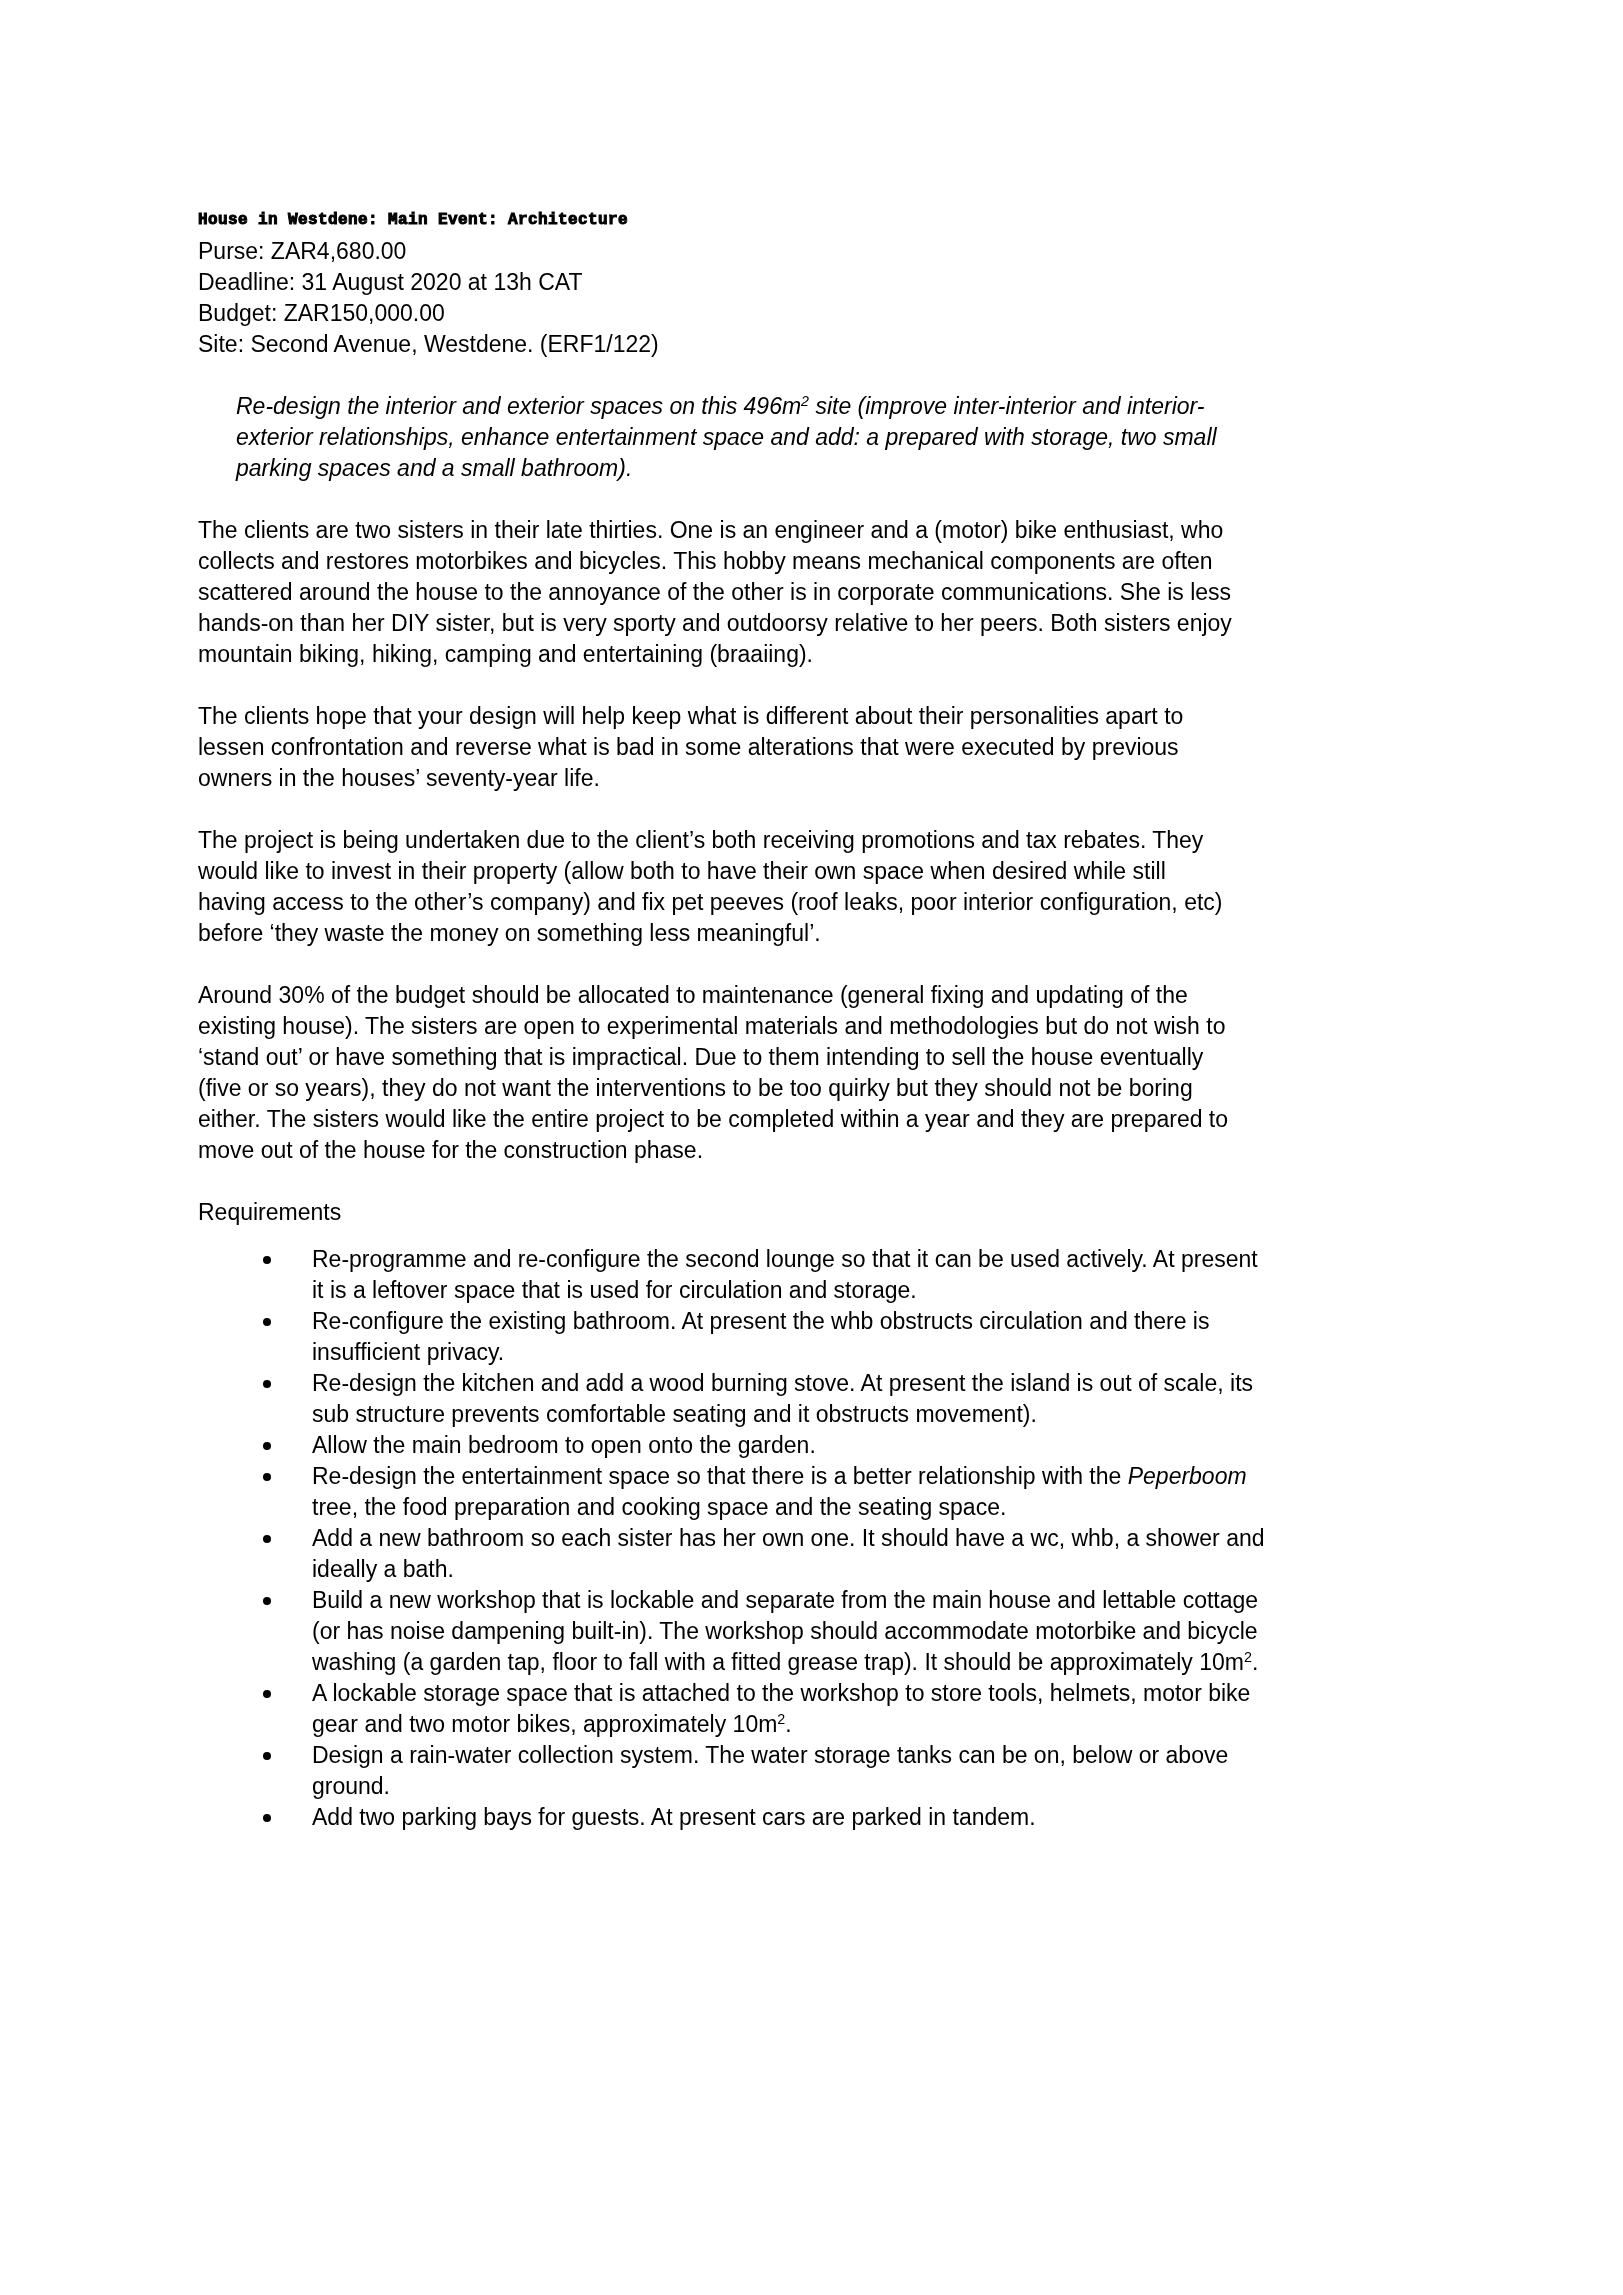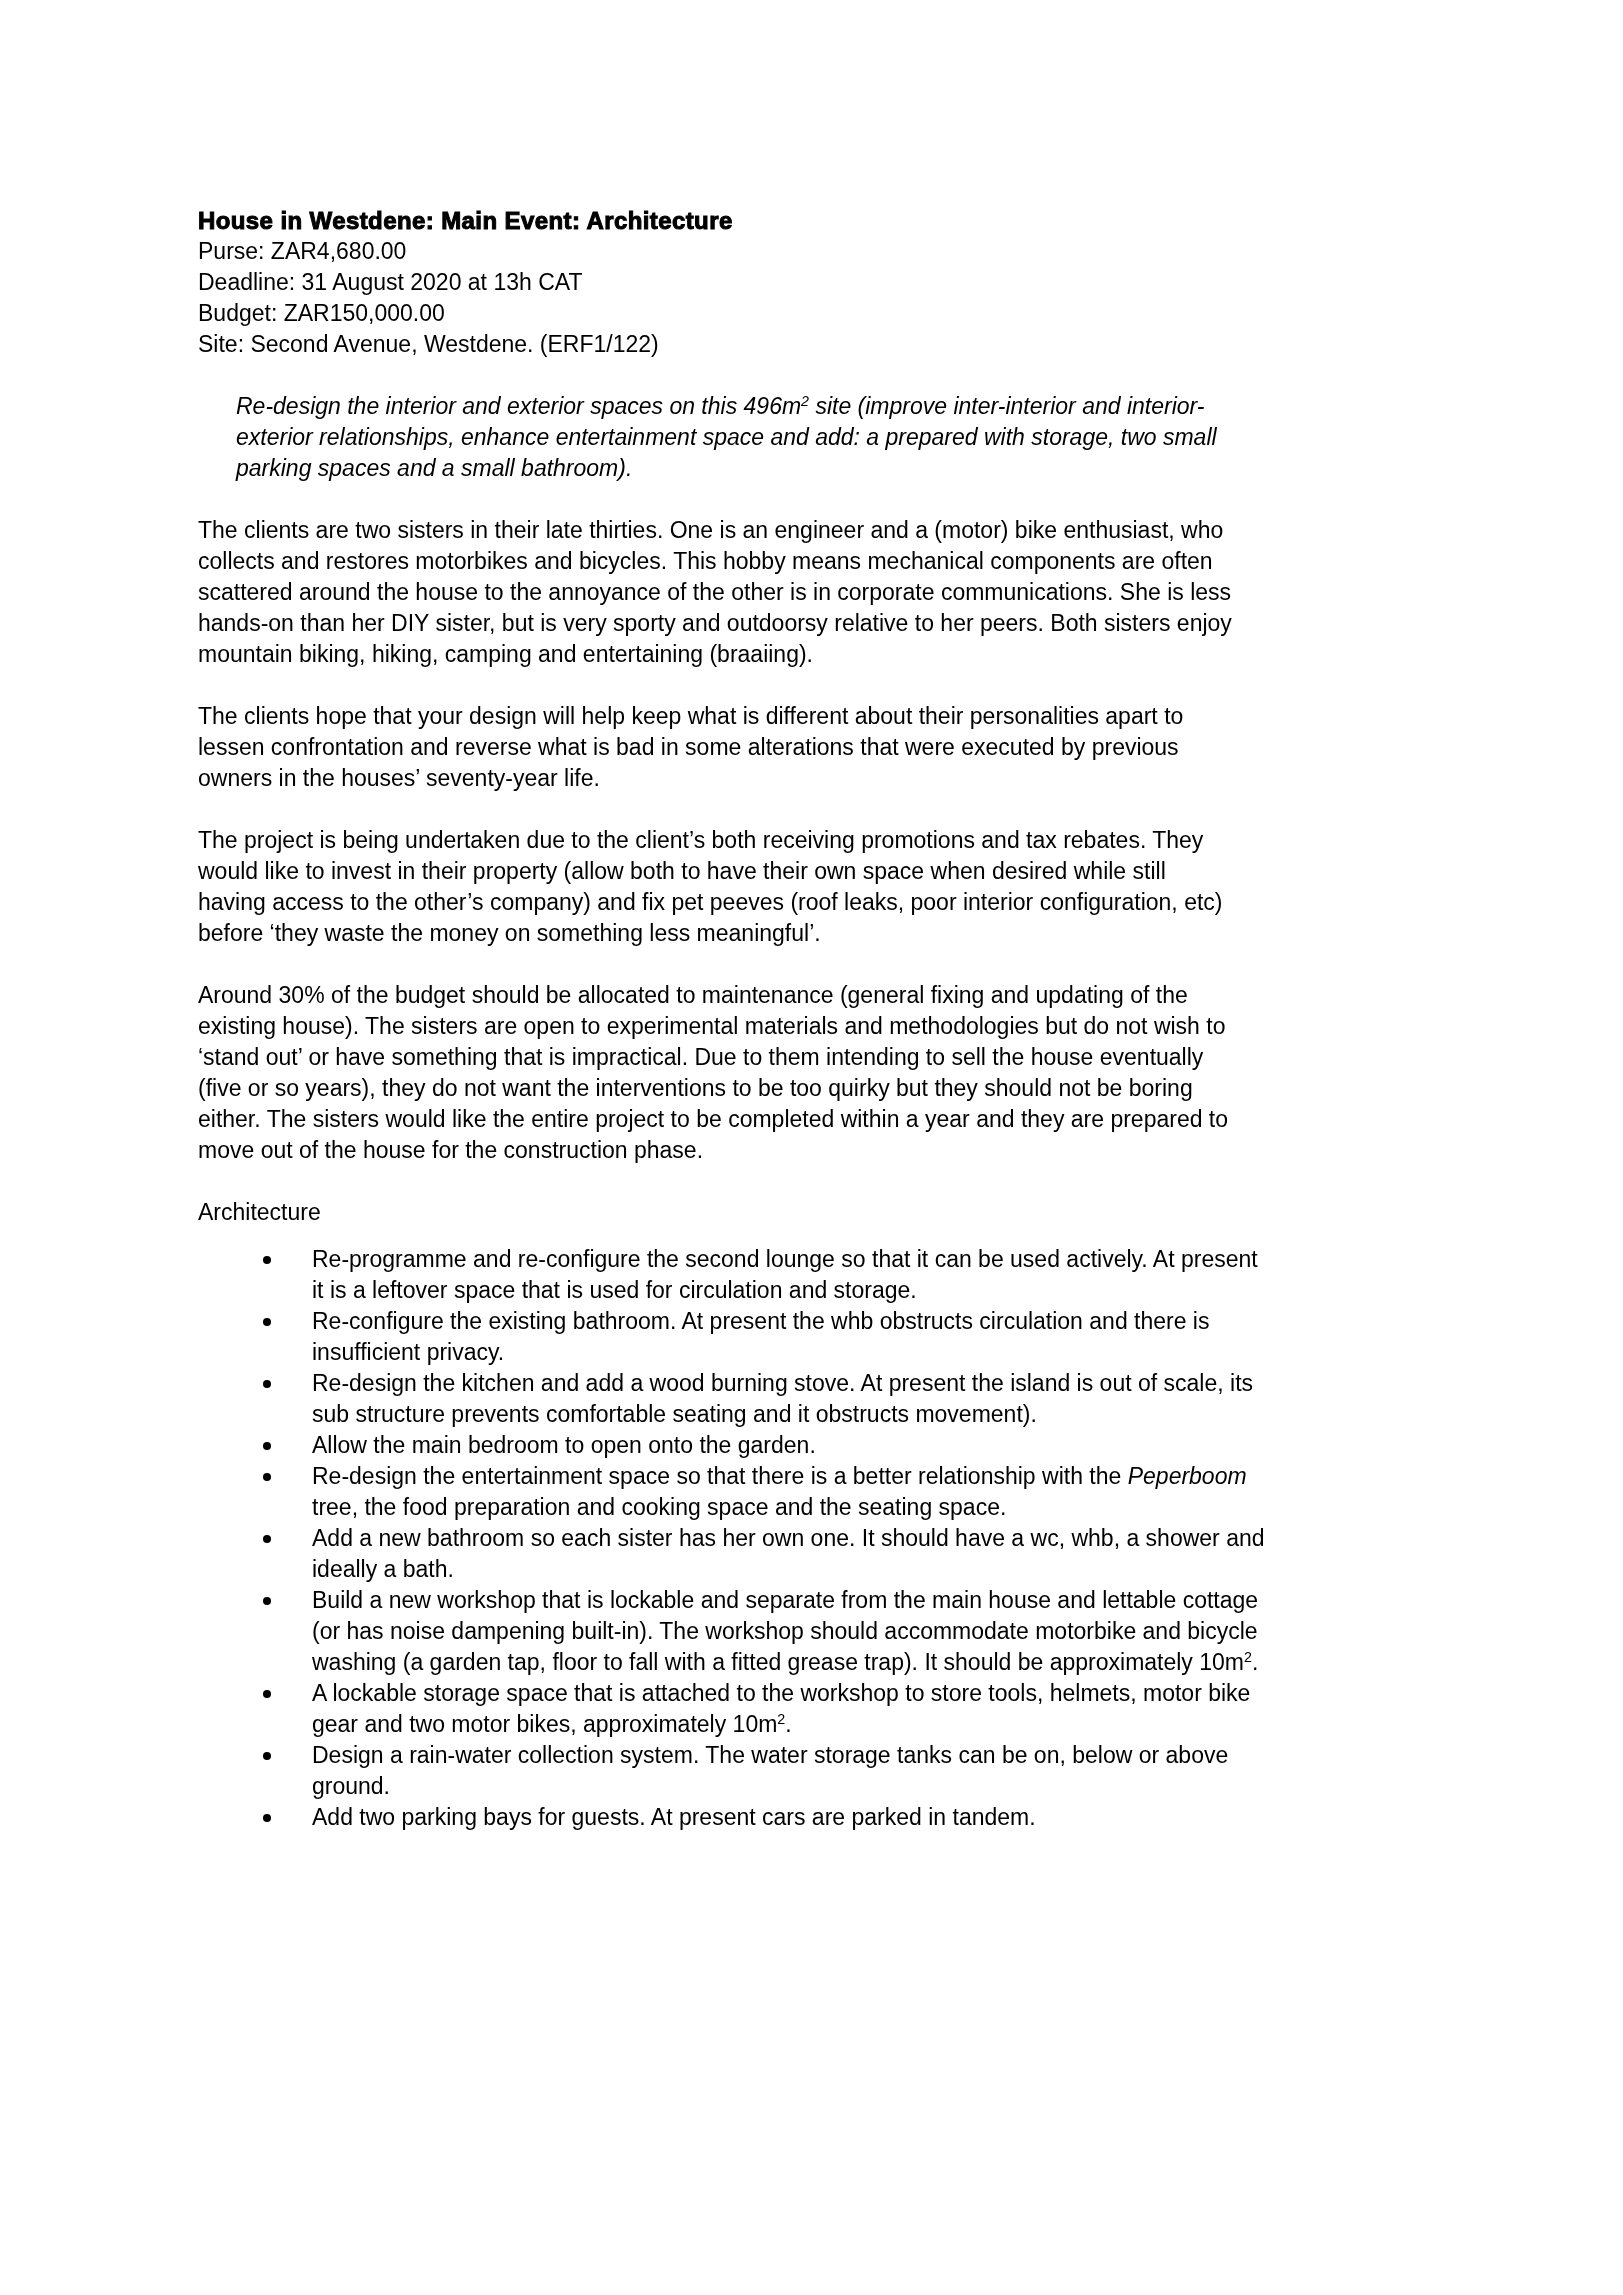--- a/index.html
+++ b/index.html
@@ -3,21 +3,21 @@
 <meta charset="utf-8">
 <style>
   html, body { margin: 0; padding: 0; background: #ffffff; }
   body { width: 1623px; height: 2295px; position: relative; overflow: hidden; }
   .page {
     position: absolute; left: 198px; top: 205px; width: 1243px;
     font-family: "Liberation Sans", sans-serif; font-size: 23px; line-height: 31px;
     color: #000000;
   }
   .title {
-    font-family: Liberation Sans, sans-serif; font-weight: 700; font-size: 24px;
+    font-family: Liberation Mono, monospace; font-weight: 700; font-size: 16px;
     -webkit-text-stroke: 1px #000; letter-spacing: 0.4px; height: 31px; white-space: nowrap;
   }
   .line { white-space: nowrap; height: 31px; }
   .blank { height: 31px; }
   .italic { font-style: italic; margin-left: 38px; }
   sup { font-size: 0.62em; vertical-align: 0; position: relative; top: -0.55em; line-height: 0; }
   .req-list { margin: 16px; padding: 0; list-style: none; }
   .req-item { position: relative; padding-left: 98px; }
   .bullet {
     position: absolute; left: 49px; top: 12.4px; width: 7.9px; height: 7.9px; border-radius: 50%;
@@ -78,21 +78,21 @@
     <div class="line">Around 30% of the budget should be allocated to maintenance (general fixing and updating of the</div>
     <div class="line">existing house). The sisters are open to experimental materials and methodologies but do not wish to</div>
     <div class="line">‘stand out’ or have something that is impractical. Due to them intending to sell the house eventually</div>
     <div class="line">(five or so years), they do not want the interventions to be too quirky but they should not be boring</div>
     <div class="line">either. The sisters would like the entire project to be completed within a year and they are prepared to</div>
     <div class="line">move out of the house for the construction phase.</div>
   </div>
 
   <div class="blank"></div>
 
-  <div class="line">Architecture</div>
+  <div class="line">Requirements</div>
 
   <ul class="req-list">
     <li class="req-item">
       <span class="bullet"></span>
       <div class="line"><span>Re-programme and re-configure the second lounge so that it can be used actively. At present</span></div>
       <div class="line"><span>it is a leftover space that is used for circulation and storage.</span></div>
     </li>
     <li class="req-item">
       <span class="bullet"></span>
       <div class="line"><span>Re-configure the existing bathroom. At present the whb obstructs circulation and there is</span></div>

